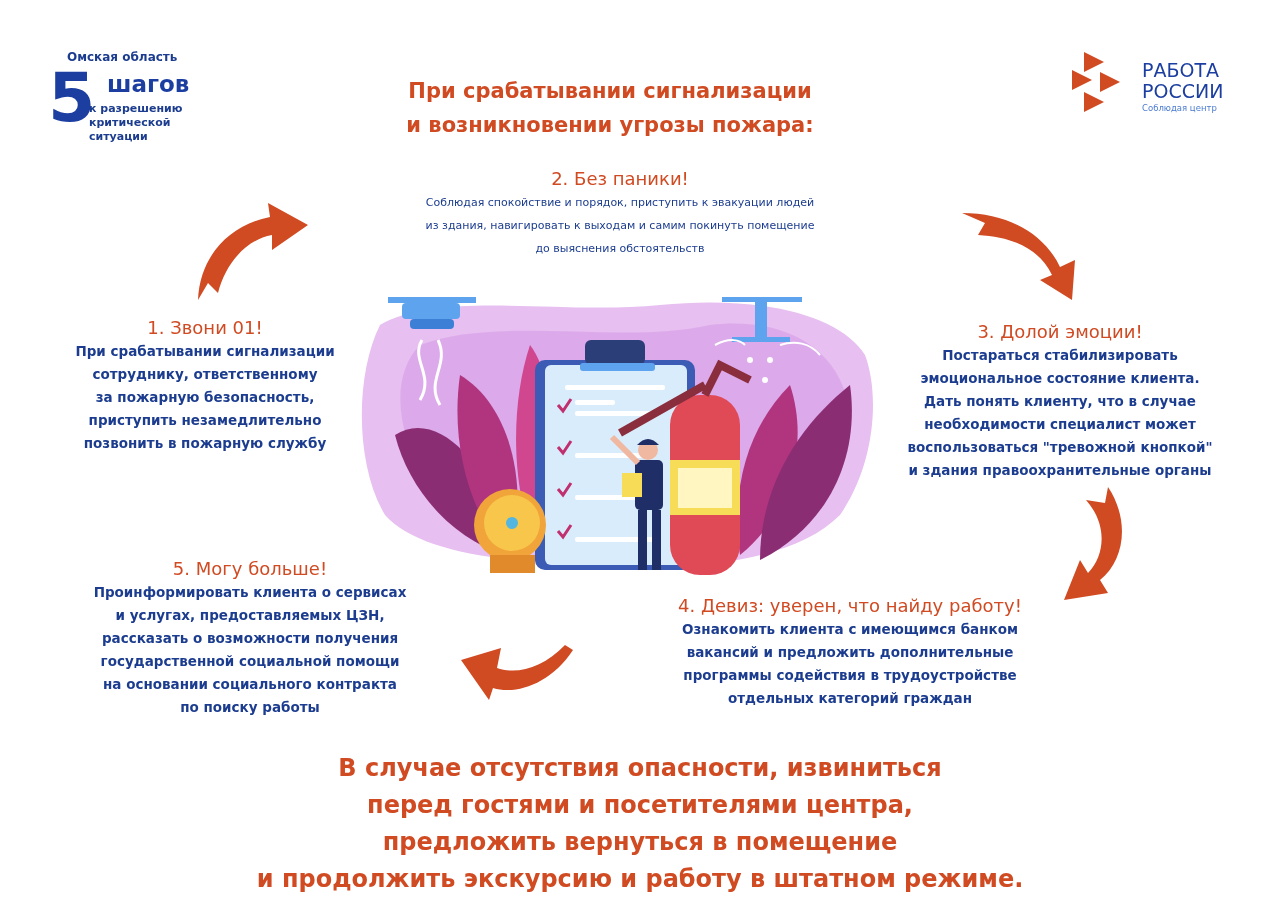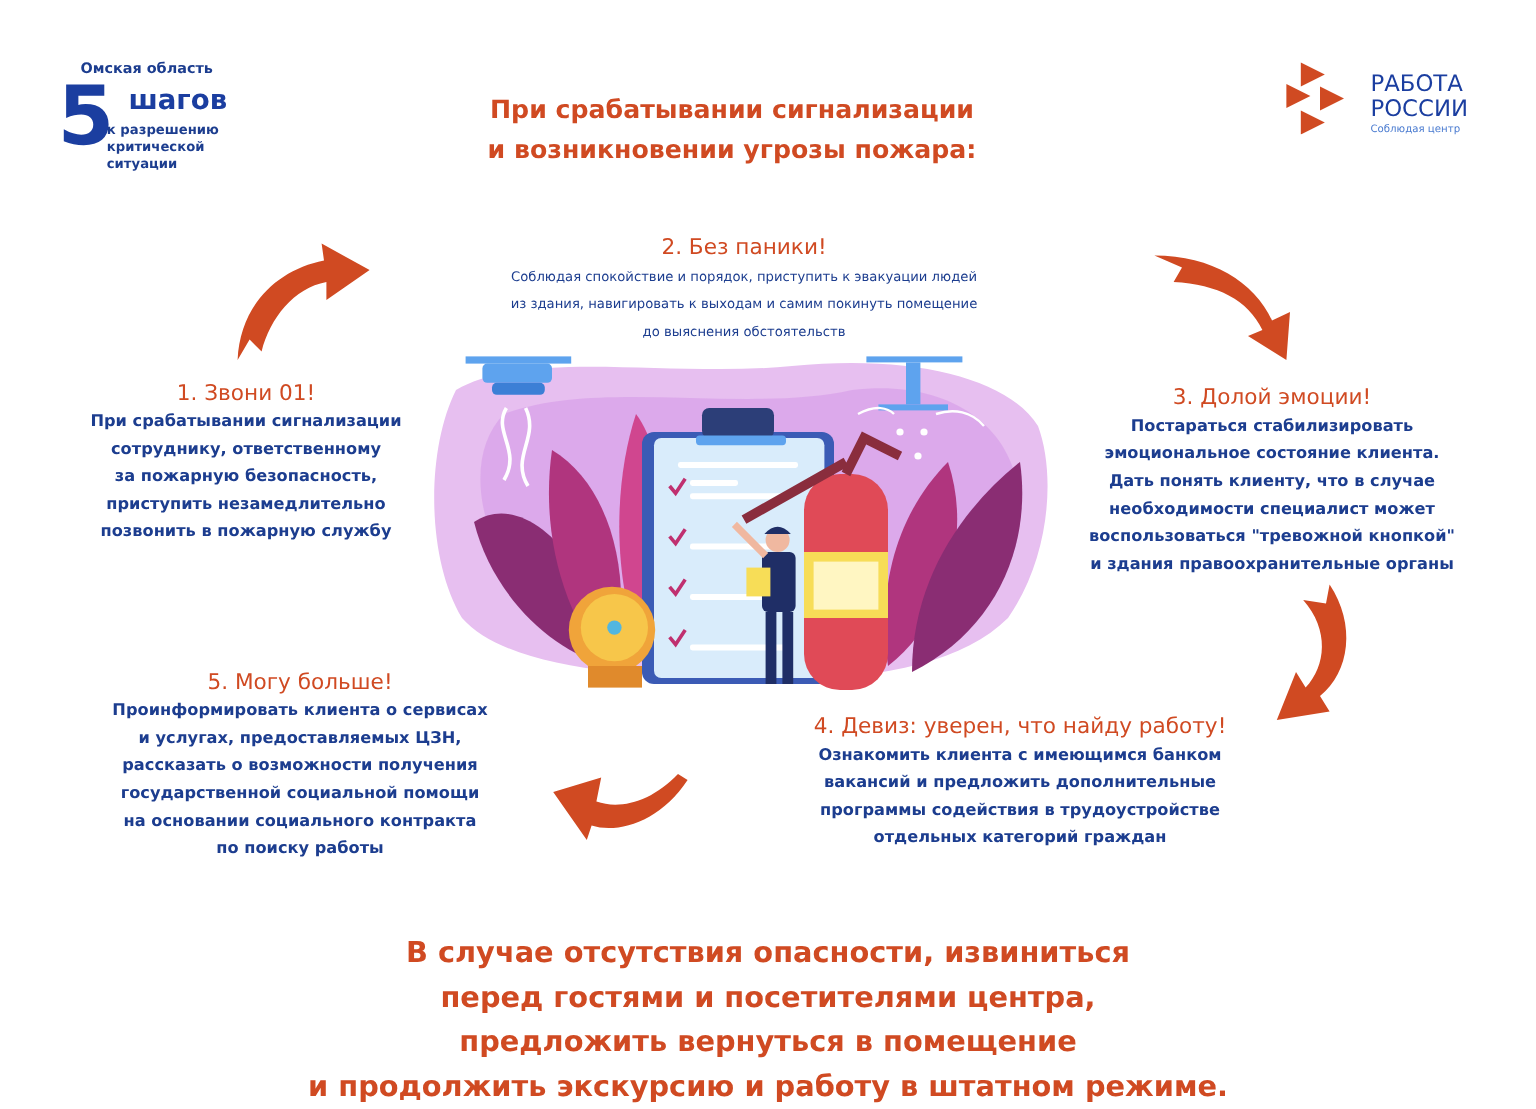--- a/index.html
+++ b/index.html
@@ -19,28 +19,28 @@
   .logo-sub { left:1142px; top:103px; font-size:8.5px; color:#4a7bd0; }
 
   
   .title { left:340px; top:74px; width:540px; text-align:center; font-size:21px; font-weight:bold;
            color:#d04a22; line-height:34px; }
 
   .step { text-align:center; }
   .step-title { font-size:18px; color:#d04a22; line-height:24px; }
   .step-body { font-size:13.5px; font-weight:bold; color:#1c3d8f; line-height:23px; }
 
-  .step2 { left:300px; top:167px; width:640px;margin-top:28px; }
+  .step2 { left:300px; top:167px; width:640px; }
   .step2 .step-body { font-weight:normal; font-size:11px; color:#1c3d8f; }
   .step1 { left:40px; top:316px; width:330px; }
   .step3 { left:870px; top:320px; width:380px; }
   .step4 { left:640px; top:594px; width:420px; }
   .step5 { left:60px; top:557px; width:380px; }
 
-  .footer { left:150px; top:776px; width:980px; text-align:center; font-size:24px; font-weight:bold;
+  .footer { left:150px; top:750px; width:980px; text-align:center; font-size:24px; font-weight:bold;
             color:#d04a22; line-height:37px; }
 
   .arrow { fill:#d04a22; }
 </style>
 </head>
 <body>
 
 <div class="abs region">Омская область</div>
 <div class="abs big5">5</div>
 <div class="abs shagov">шагов</div>

